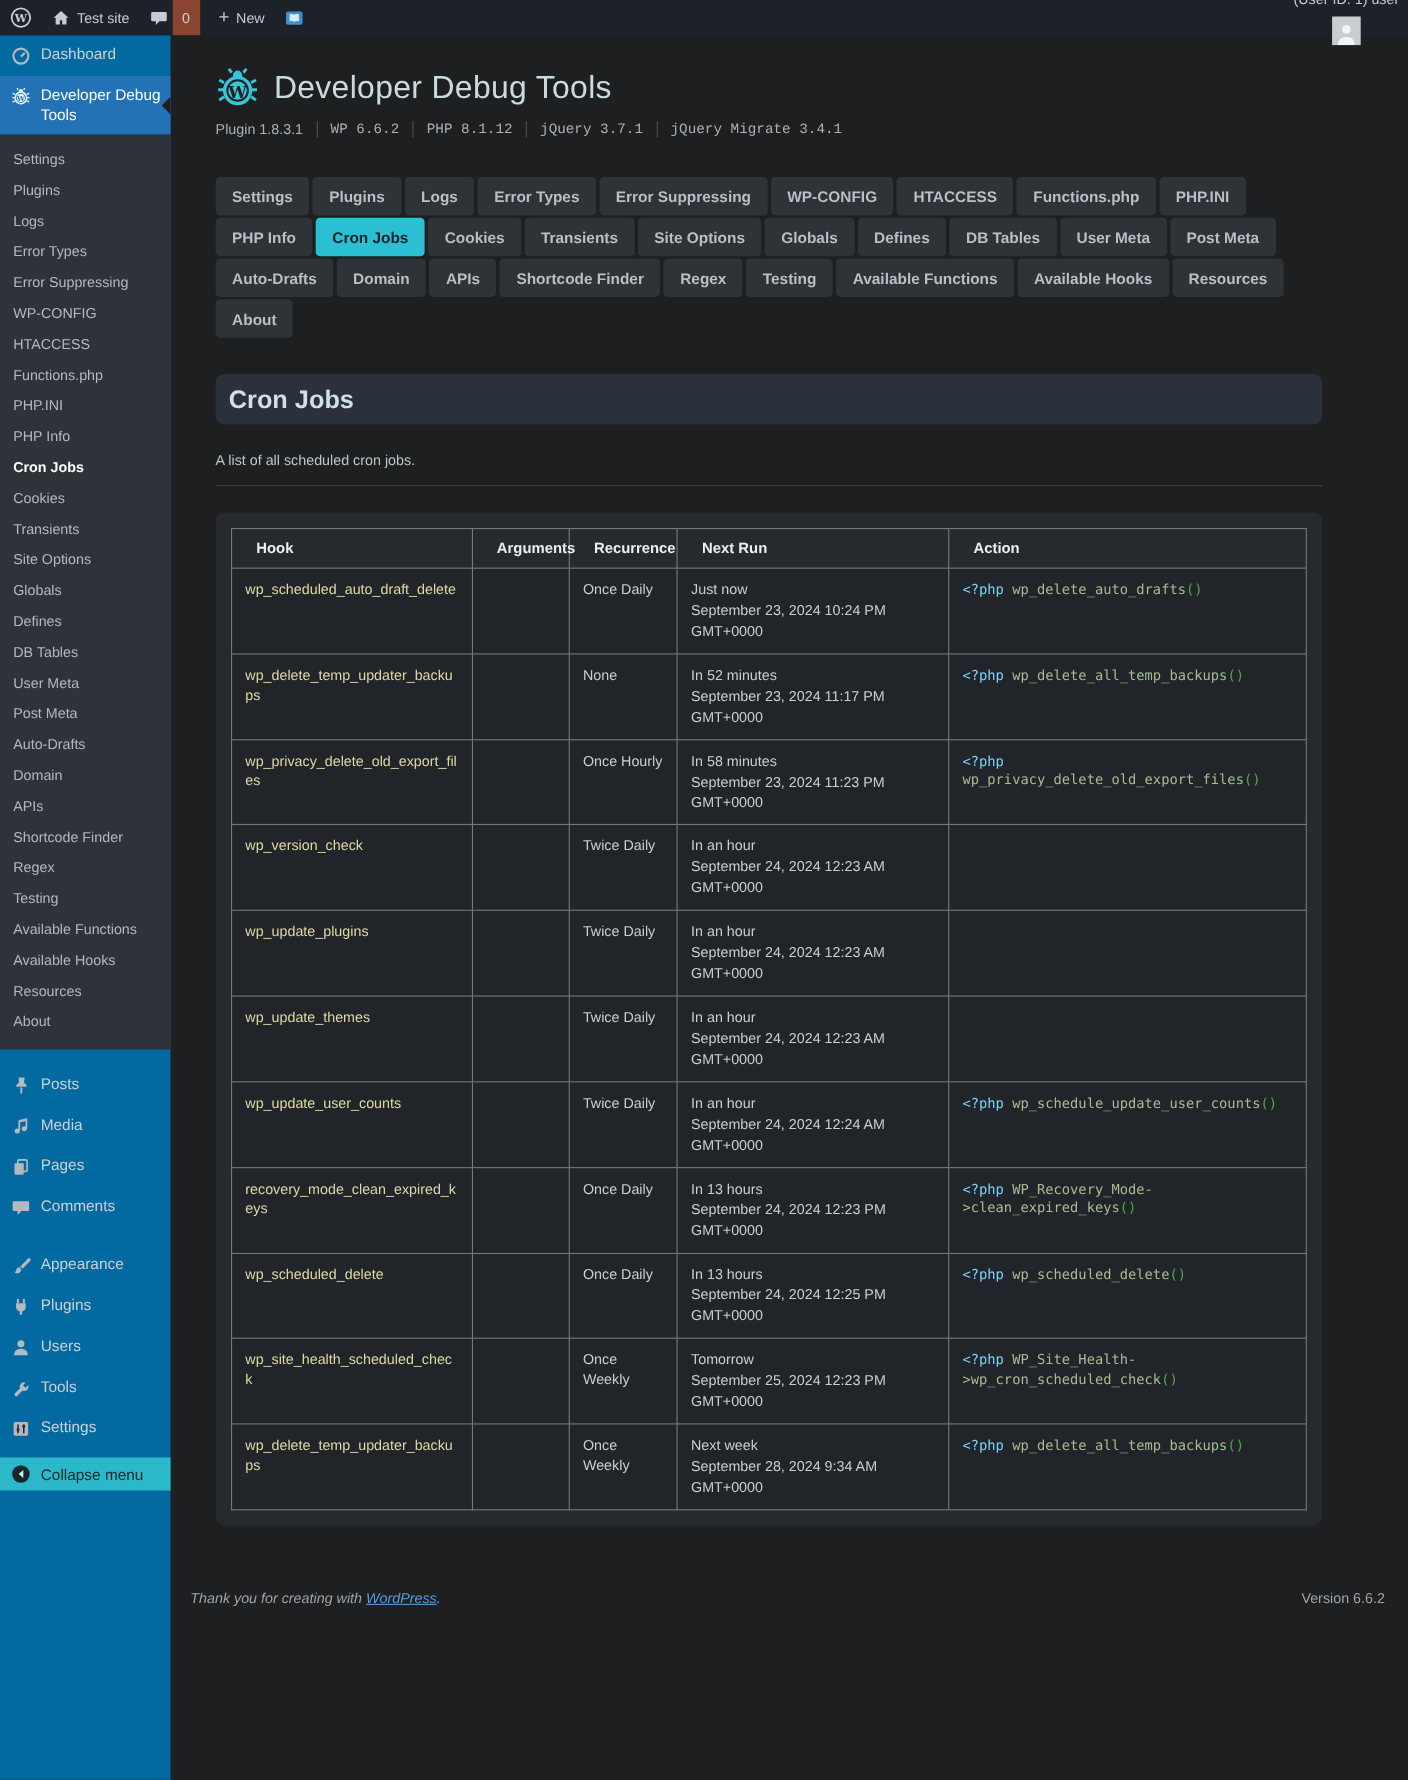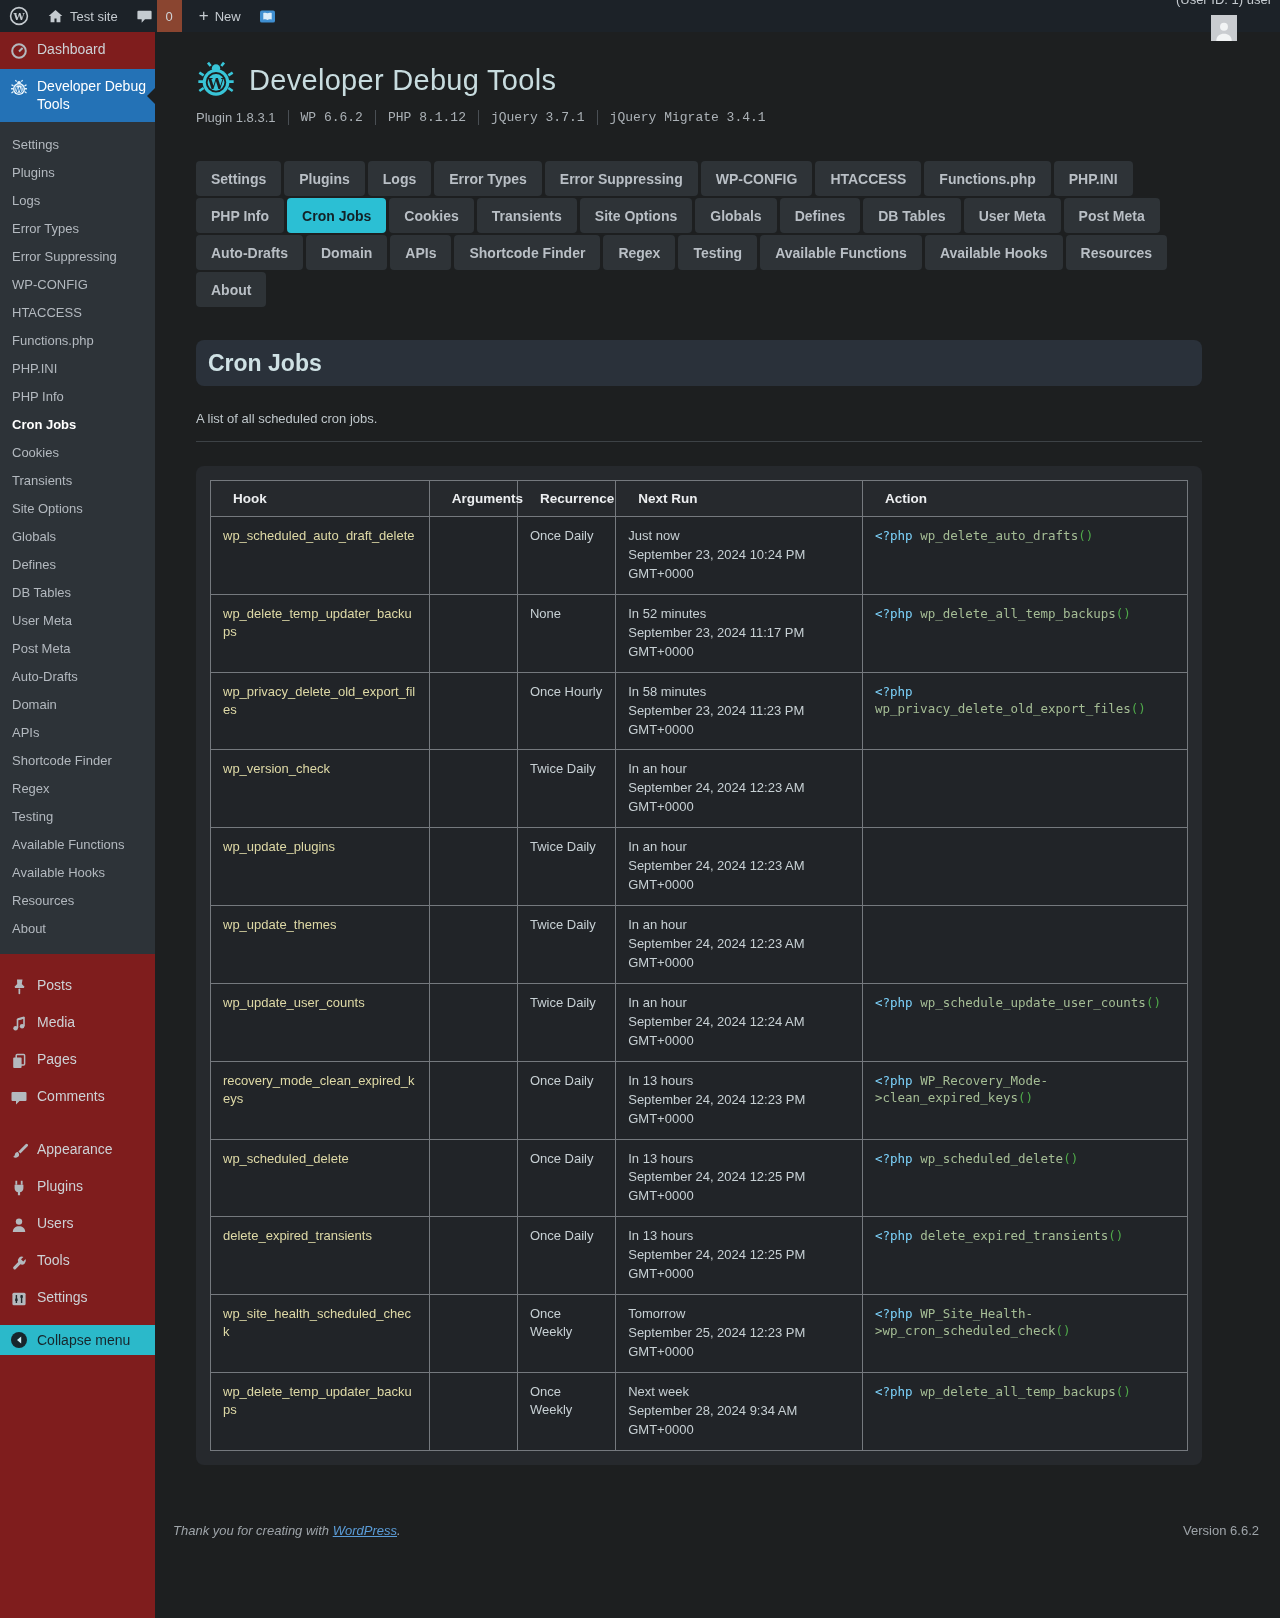--- a/index.html
+++ b/index.html
@@ -9,21 +9,21 @@
   
   .adminbar { height:32px; background:#1c2228; display:flex; align-items:center; color:#c5cbd0; font-size:13px; position:relative; z-index:5; }
   .ab-item { display:flex; align-items:center; gap:6px; padding:0 9px; height:32px; cursor:pointer; }
   .ab-icon { display:inline-flex; }
   .ab-count { height:32px; width:25px; background:#8a4530; color:#cfd3d7; display:flex; align-items:center; justify-content:center; font-size:13px; }
   .ab-right { margin-left:auto; display:flex; align-items:center; gap:8px; padding-right:8px;flex-direction:column; }
   .ab-avatar { width:26px; height:26px; background:#c9ccd0; display:flex; align-items:flex-end; justify-content:center; overflow:hidden; }
   .plus { font-size:17px; line-height:1; margin-top:-2px; }
 
   
-  .sidebar { position:absolute; left:0; top:32px; width:155px; bottom:0; background:#7f1d1d; color:#cdd1d5; }
+  .sidebar { position:absolute; left:0; top:32px; width:155px; bottom:0; background:#0369a1; color:#cdd1d5; }
   .mi { display:flex; align-items:flex-start; gap:9px; padding:9px 6px 9px 10px; font-size:14px; cursor:pointer; line-height:1.25; }
   .mi .ic { flex:0 0 18px; display:inline-flex; margin-top:1px; color:#b4b9be; }
   .mi-active { background:#2472b6; color:#fff; position:relative; }
   .mi-active .ic { color:#e8f4fb; }
   .mi-active::after { content:""; position:absolute; right:0; top:50%; margin-top:-8px; border:8px solid transparent; border-right-color:#1d1f20; }
   .submenu { background:#2d3338; padding:8px 0 12px; }
   .sm-item { display:block; padding:6.5px 12px; font-size:13px; color:#b3b9bf; text-decoration:none; cursor:pointer; }
   .sm-item.active { color:#ffffff; font-weight:700; }
   .menu-sep { height:16px; }
   .collapse { margin-top:8px; background:#2bb9ca; color:#17262c; display:flex; align-items:center; gap:9px; padding:6px 10px; font-size:14px; cursor:pointer; }
@@ -530,31 +530,20 @@
             <td class="args"></td>
             <td class="rec">Once Daily</td>
             <td class="next">
               <div>In 13 hours</div>
               <div>September 24, 2024 12:25 PM</div>
               <div>GMT+0000</div>
             </td>
             <td class="action"><span class="php">&lt;?php </span><span class="fn">wp_scheduled_delete</span><span class="parens">()</span></td>
           </tr>
 
-          <tr>
-            <td class="hook">delete_expired_transients</td>
-            <td class="args"></td>
-            <td class="rec">Once Daily</td>
-            <td class="next">
-              <div>In 13 hours</div>
-              <div>September 24, 2024 12:25 PM</div>
-              <div>GMT+0000</div>
-            </td>
-            <td class="action"><span class="php">&lt;?php </span><span class="fn">delete_expired_transients</span><span class="parens">()</span></td>
-          </tr>
 
           <tr>
             <td class="hook">wp_site_health_scheduled_check</td>
             <td class="args"></td>
             <td class="rec">Once Weekly</td>
             <td class="next">
               <div>Tomorrow</div>
               <div>September 25, 2024 12:23 PM</div>
               <div>GMT+0000</div>
             </td>

